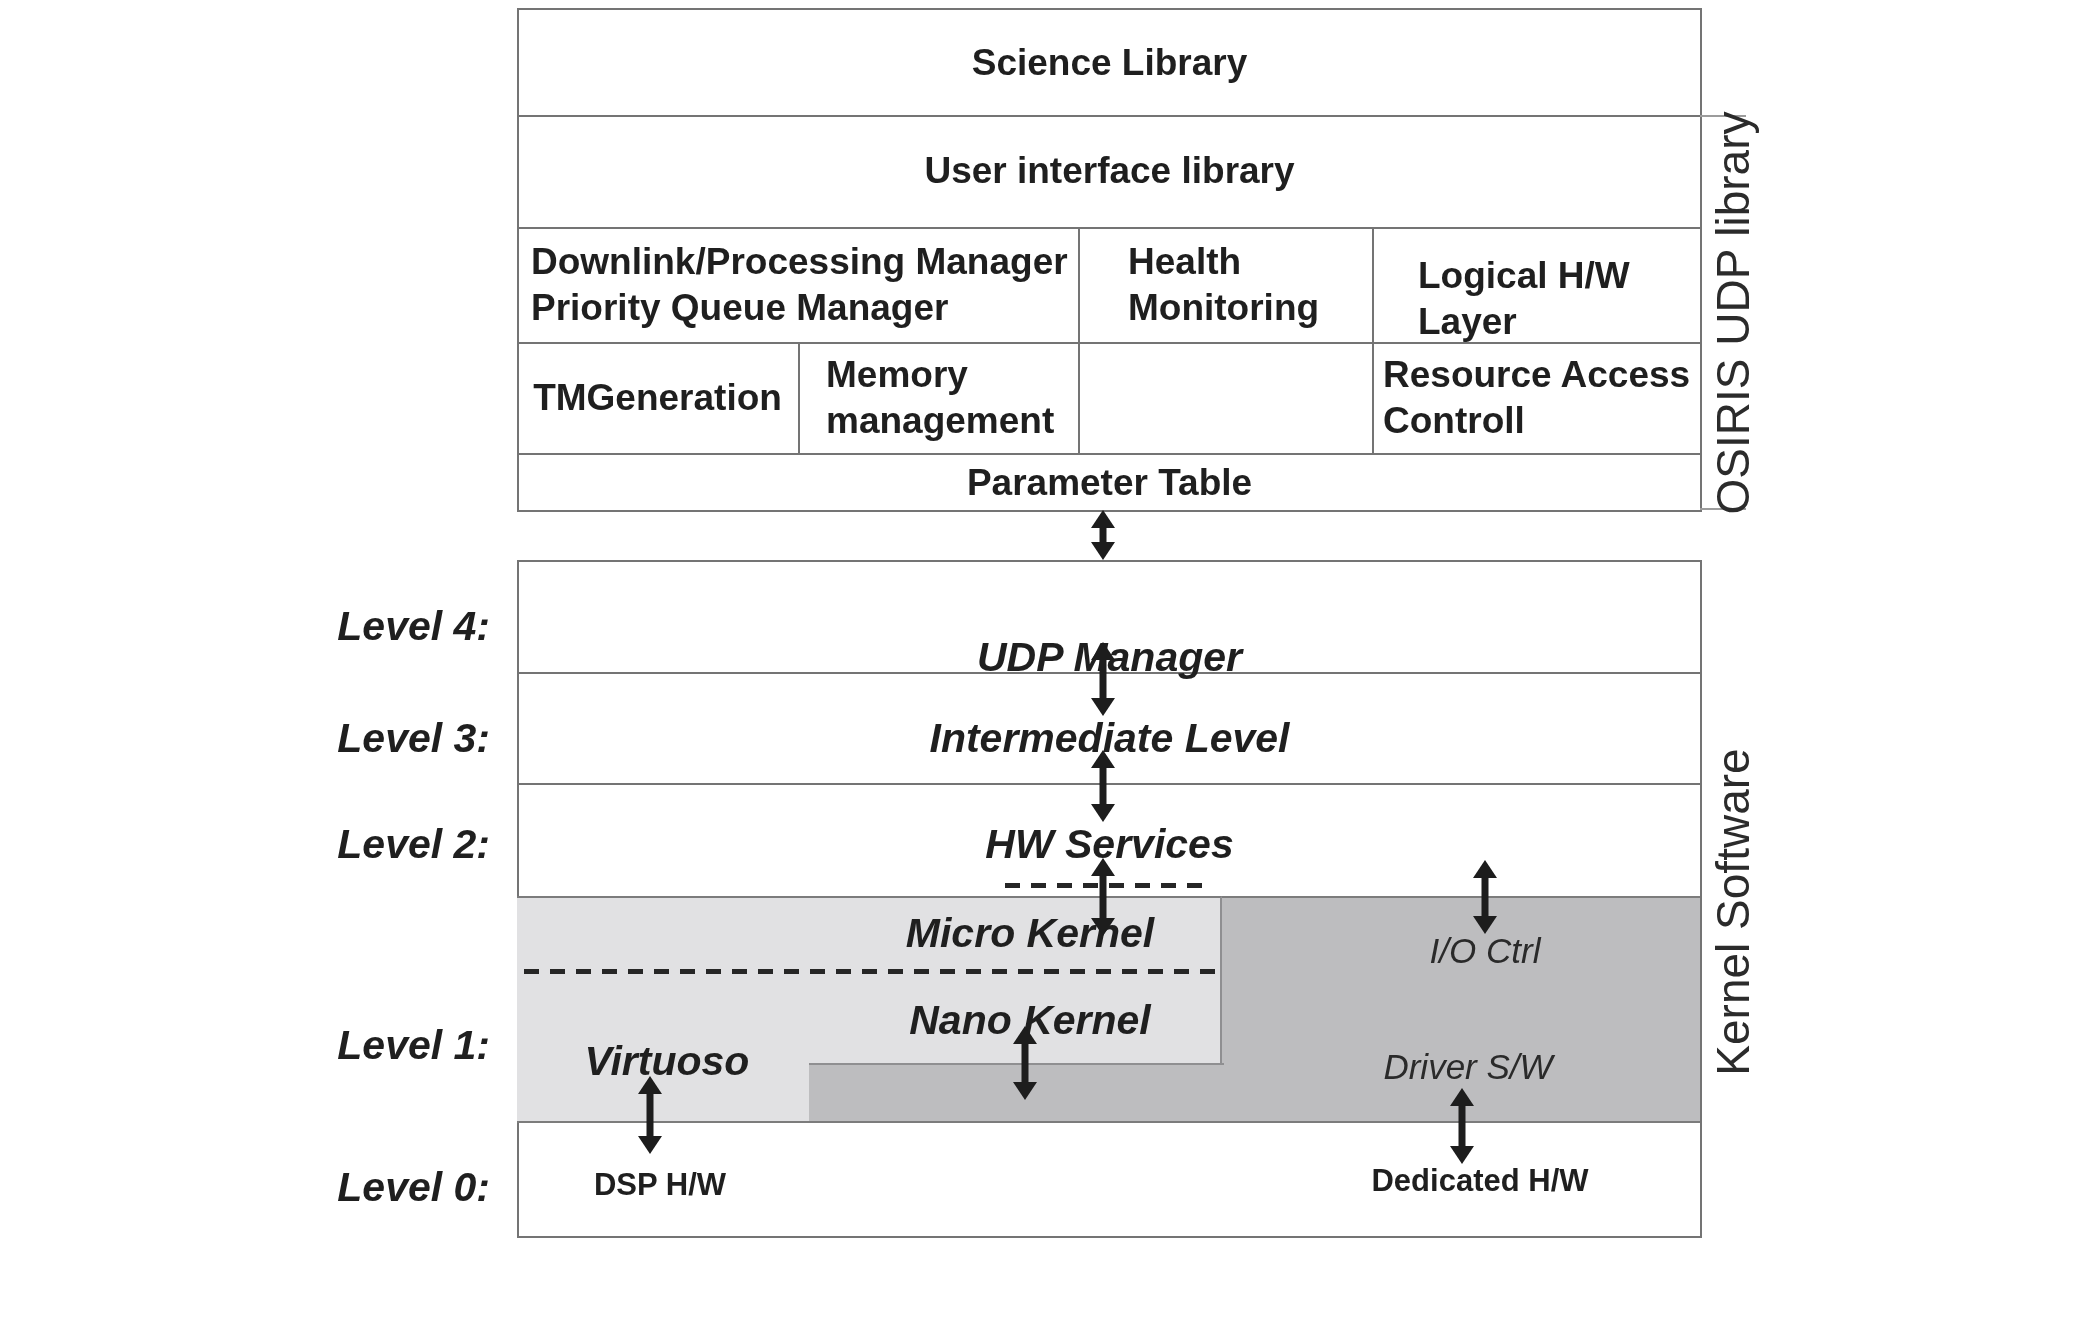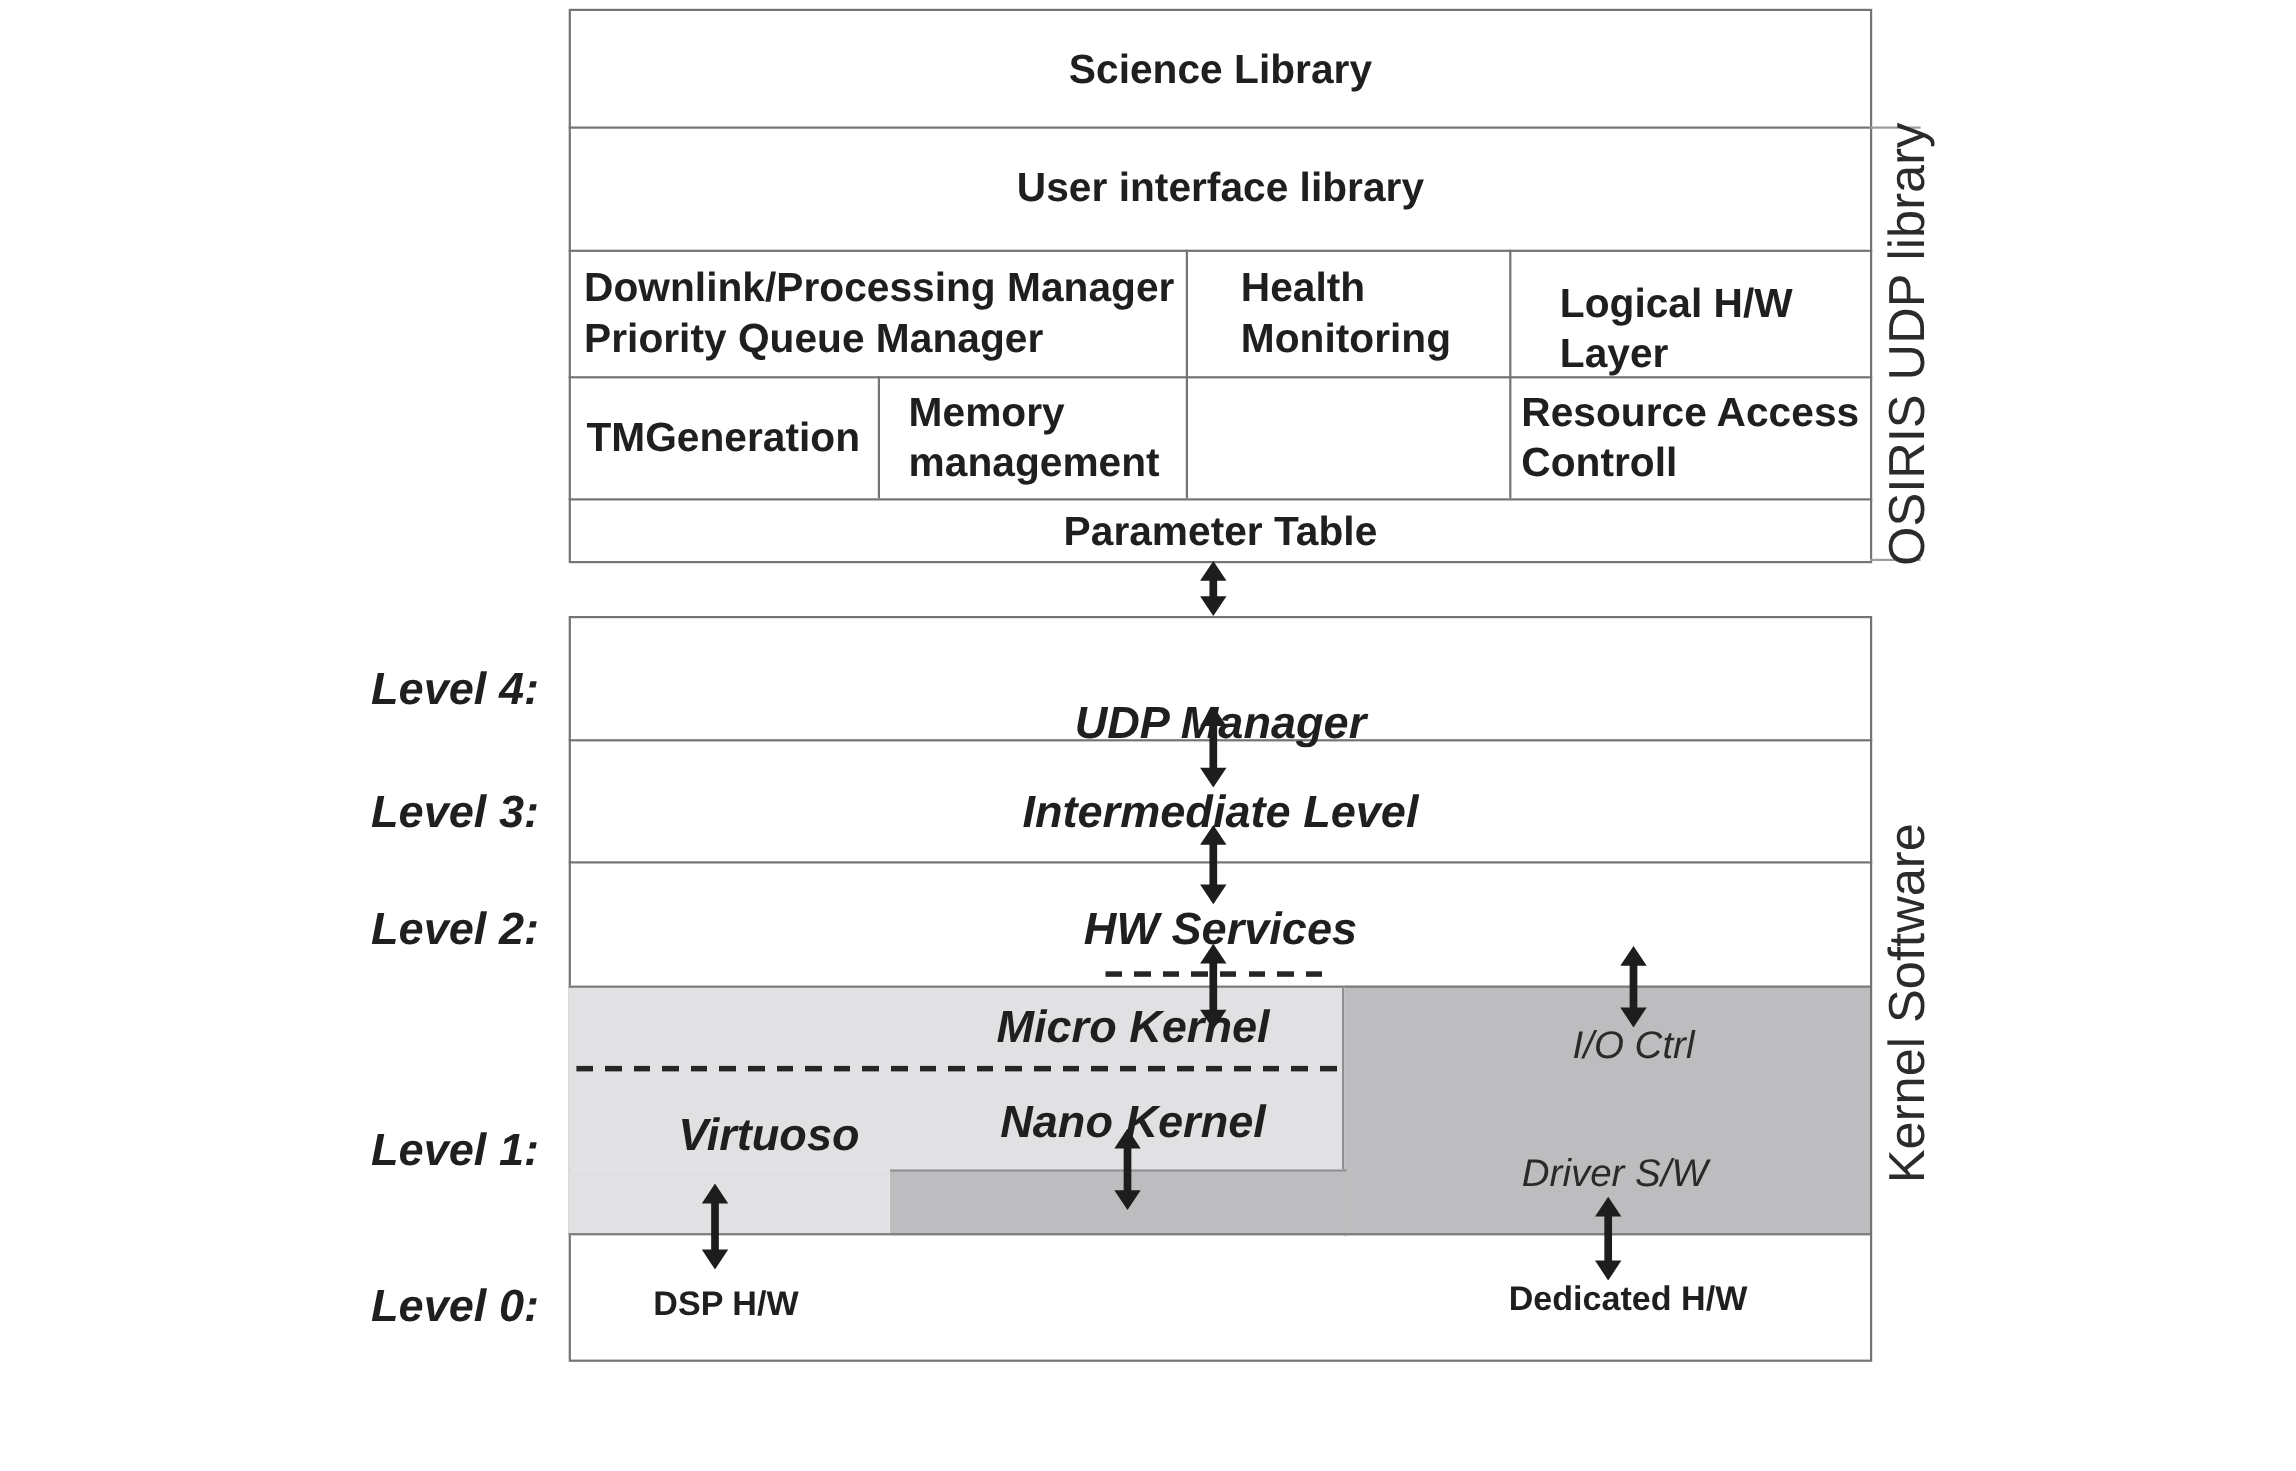--- a/index.html
+++ b/index.html
@@ -131,21 +131,21 @@
   <div class="lvl-label" style="left:250px;top:714px;">Level 3:</div>
   <div class="lvl-label" style="left:250px;top:820px;">Level 2:</div>
   <div class="lvl-label" style="left:250px;top:1021px;">Level 1:</div>
   <div class="lvl-label" style="left:250px;top:1163px;">Level 0:</div>
 
   <div class="lvl-content" style="left:517px;top:602px;width:1185px;margin-top:31px;">UDP Manager</div>
   <div class="lvl-content" style="left:517px;top:714px;width:1185px;">Intermediate Level</div>
   <div class="lvl-content" style="left:517px;top:820px;width:1185px;">HW Services</div>
   <div class="lvl-content" style="left:760px;top:909px;width:540px;">Micro Kernel</div>
   <div class="lvl-content" style="left:760px;top:996px;width:540px;">Nano Kernel</div>
-  <div class="lvl-content" style="left:517px;top:1007px;width:300px;padding-left:32px;">Virtuoso</div>
+  <div class="lvl-content" style="left:517px;top:1037px;width:300px;">Virtuoso</div>
   <div class="small-italic" style="left:1335px;top:931px;width:300px;">I/O Ctrl</div>
   <div class="small-italic" style="left:1318px;top:1047px;width:300px;">Driver S/W</div>
 
   <div class="hw-label" style="left:505px;top:1158px;width:310px;">DSP H/W</div>
   <div class="hw-label" style="left:1230px;top:1154px;width:500px;">Dedicated H/W</div>
 
   <div class="vlabel" style="left:1518px;top:882px;">Kernel Software</div>
 
   <svg class="arr" style="left:1089px;top:510px;" width="28" height="50" viewBox="0 0 28 50">
     <line x1="14" y1="10" x2="14" y2="40" stroke="#1d1d1d" stroke-width="7"></line>

